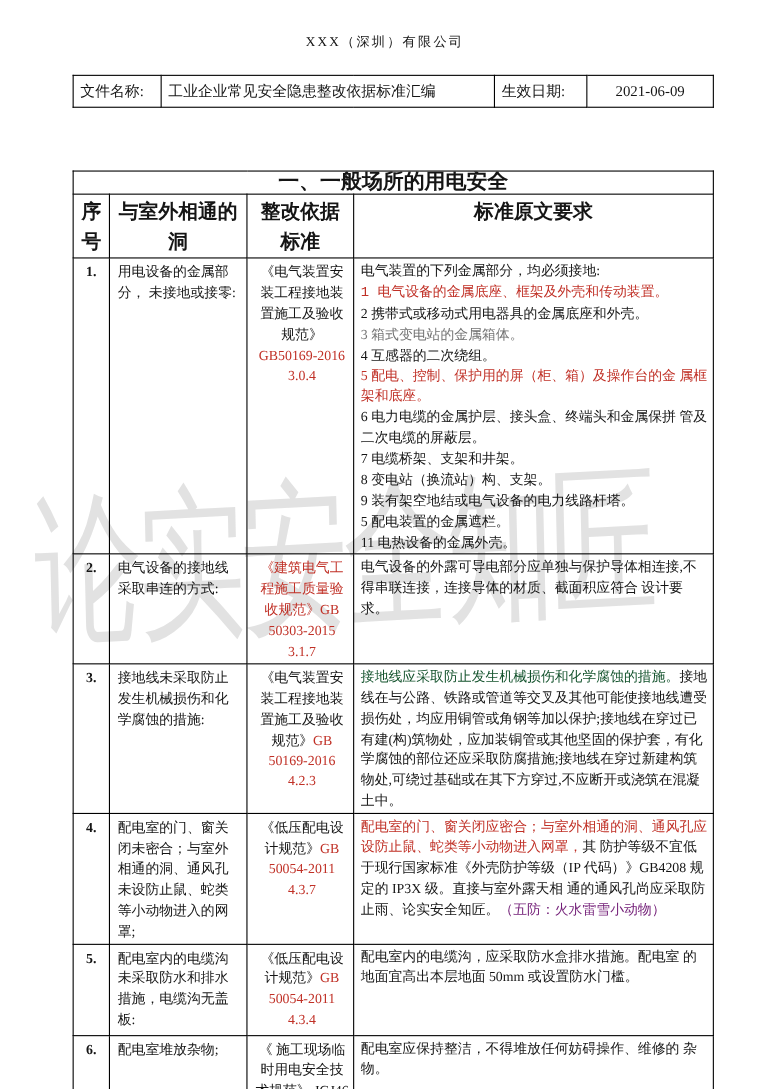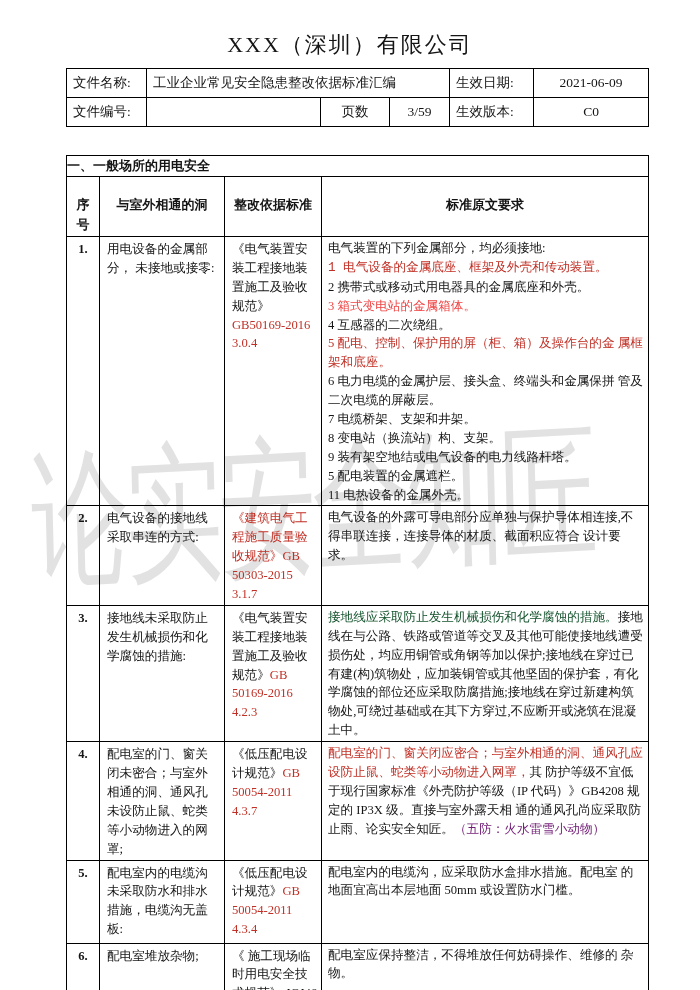--- a/index.html
+++ b/index.html
@@ -4,21 +4,21 @@
 <style>
   html,body { margin:0; padding:0; background:#ffffff; }
   .page {
     position:relative; width:700px; height:990px; background:#ffffff;
     font-family:"Liberation Serif","DejaVu Serif",serif; color:#151515;
     overflow:hidden;
   }
   
   .company-title {
     position:absolute; top:30px; left:0; width:100%;
-    text-align:center; font-size:22px; letter-spacing:2px; font-weight:500;
+    text-align:center; font-size:12px; letter-spacing:2px; font-weight:500;
   }
   
   .watermark {
     position:absolute; left:30px; top:448px; width:660px;
     font-size:148px; line-height:1; color:#bfbfbf; opacity:0.45;
     transform:scaleX(0.66) rotate(-2deg); transform-origin:left top;
     white-space:nowrap; letter-spacing:-6px; pointer-events:none; z-index:0;
   }
   
   .doc-table {
@@ -36,30 +36,30 @@
     position:absolute; left:66px; top:155px; z-index:1;
     border-collapse:collapse; table-layout:fixed; width:582px;
     background:transparent;
   }
   .main-table th, .main-table td {
     border:1.2px solid #000; background:transparent;
     font-size:12.6px; line-height:1.5; vertical-align:top;
     padding:1px 4px; overflow:hidden;
   }
   .main-table .section-title-cell {
-    text-align:left; font-weight:bold; font-size:13px; height:20px;
+    text-align:center; font-weight:bold; font-size:19px; height:20px;
     padding:0; line-height:20px;
   }
   .main-table th.colhead {
-    text-align:center; font-weight:bold; font-size:13px; height:40px;
-    vertical-align:top; padding-top:18px;
+    text-align:center; font-weight:bold; font-size:18px; height:40px;
+    vertical-align:top; padding-top:2px;
   }
   .main-table td.no   { text-align:center; font-weight:bold; padding-top:3px; }
   .main-table td.hazard { padding-left:7px; padding-top:3px; white-space:pre-line; }
-  .main-table td.std  { padding-left:7px; padding-top:3px; white-space:pre-line; }
+  .main-table td.std  { padding-left:7px; padding-top:3px; white-space:pre-line;text-align:center; }
   .main-table td.req  { padding-left:6px; padding-top:2px; white-space:pre-line; }
   .main-table tr.r1 td { height:258px; }
   .main-table tr.r2 td { height:63px; }
   .main-table tr.r3 td { height:108px; }
   .main-table tr.r4 td { height:105px; }
   .main-table tr.r5 td { height:78px; }
   .main-table tr.r6 td { height:66px; }
 </style>
 </head>
 <body>
@@ -79,28 +79,20 @@
         <col style="width:84px">
         <col style="width:115px">
     </colgroup>
     <tbody>
         <tr>
       <td class="lbl">文件名称:</td>
       <td class="lbl" colspan="3">工业企业常见安全隐患整改依据标准汇编</td>
       <td class="lbl">生效日期:</td>
       <td class="ctr">2021-06-09</td>
     </tr>
-    <tr>
-      <td class="lbl">文件编号:</td>
-      <td class="lbl"></td>
-      <td class="ctr">页数</td>
-      <td class="ctr">3/59</td>
-      <td class="lbl">生效版本:</td>
-      <td class="ctr">C0</td>
-    </tr>
   </tbody>
     </table>
 
   <table class="main-table">
     <colgroup>
       <col style="width:33px">
         <col style="width:125px">
         <col style="width:97px">
         <col style="width:327px">
     </colgroup>
@@ -116,21 +108,21 @@
       </tr>
     </thead>
     <tbody>
         <tr class="r1">
           <td class="no"><span>1.</span></td>
           <td class="hazard"><span>用电设备的金属部分， 未接地或接零:</span></td>
           <td class="std"><span>《电气装置安装工程接地装置施工及验收规范》</span><span style="color: rgb(192, 48, 38);">GB50169-2016 3.0.4</span></td>
           <td class="req"><span>电气装置的下列金属部分，均必须接地:
 </span><span style="color: rgb(192, 48, 38); font-family: Liberation Mono, monospace;">1 电气设备的金属底座、框架及外壳和传动装置。
 </span><span>2 携带式或移动式用电器具的金属底座和外壳。
-</span><span style="color: #ef4444;">3 箱式变电站的金属箱体。
+</span><span style="color: #737373;">3 箱式变电站的金属箱体。
 </span><span>4 互感器的二次绕组。
 </span><span style="color: rgb(192, 48, 38);">5 配电、控制、保护用的屏（柜、箱）及操作台的金 属框架和底座。
 </span><span>6 电力电缆的金属护层、接头盒、终端头和金属保拼 管及二次电缆的屏蔽层。
 </span><span>7 电缆桥架、支架和井架。
 </span><span>8 变电站（换流站）构、支架。
 </span><span>9 装有架空地结或电气设备的电力线路杆塔。
 </span><span>5 配电装置的金属遮栏。
 </span><span>11 电热设备的金属外壳。</span></td>
         </tr>
         <tr class="r2">

